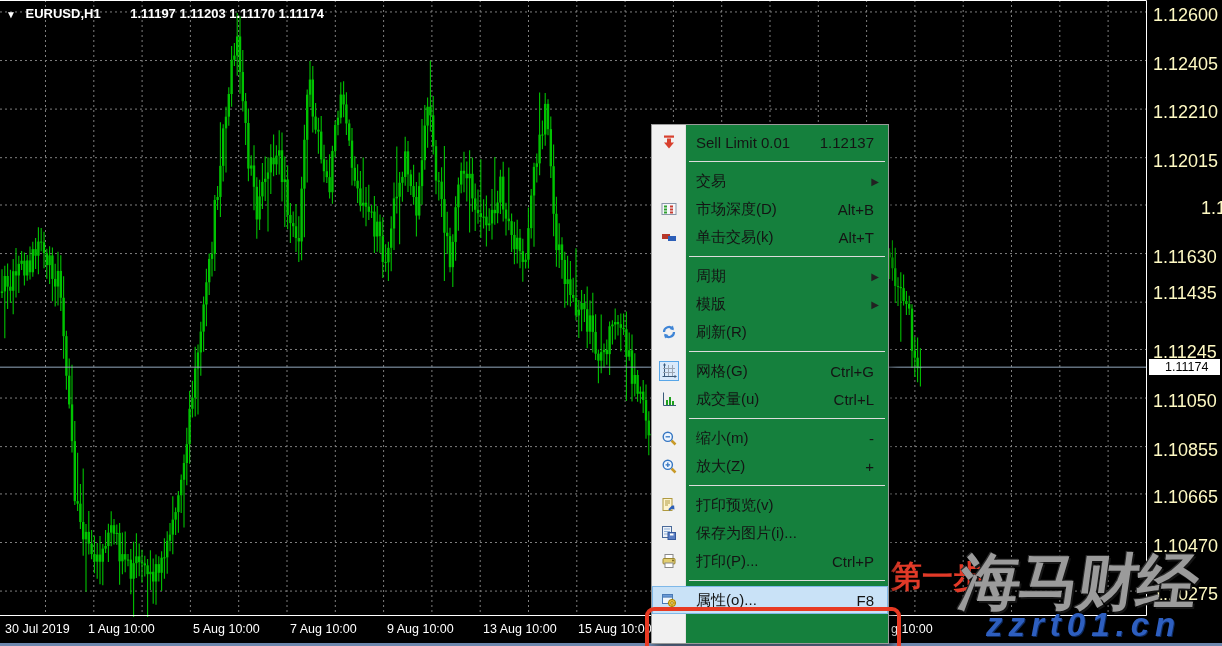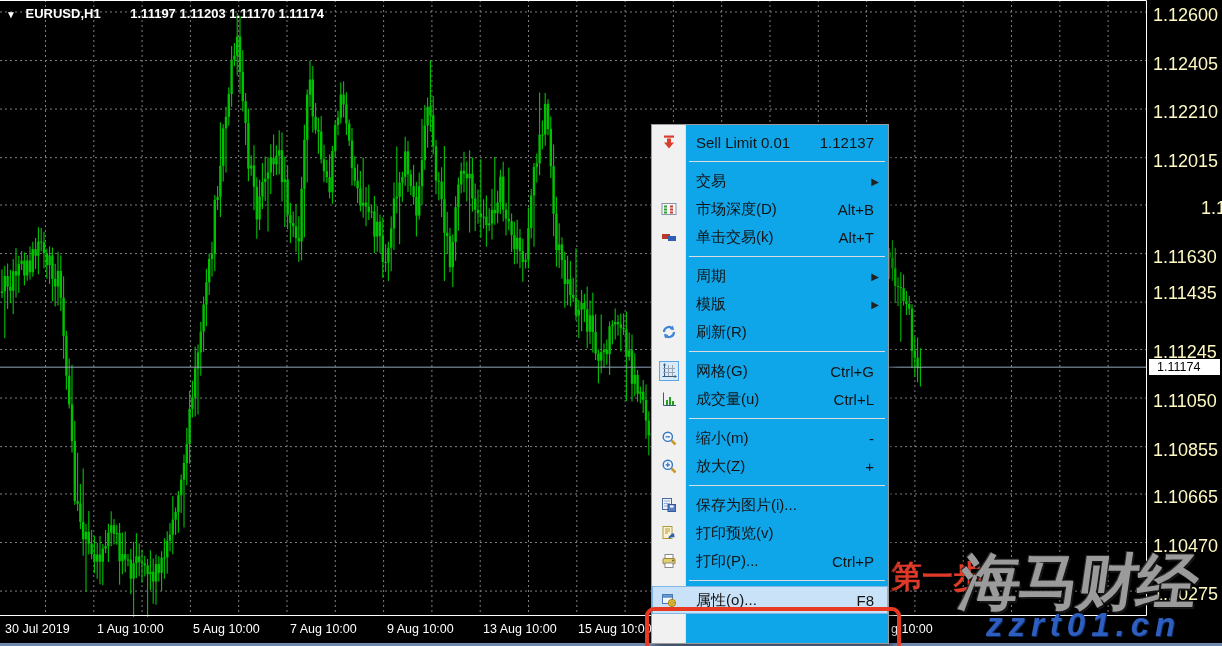--- a/index.html
+++ b/index.html
@@ -13,27 +13,27 @@
   .body{fill:#00c300;}
   .bidline{stroke:#94a9be;stroke-width:1;}
   .frame{stroke:#ffffff;stroke-width:1;fill:none;}
   #chart-title{position:absolute;left:6px;top:6px;color:#fff;font-size:13px;font-weight:bold;z-index:3;white-space:nowrap;}
   #chart-title .m{font-size:10px;margin-right:6px;}
   #chart-title .q{margin-left:26px;font-weight:bold;}
   
   #price-axis{position:absolute;left:1146px;top:0;width:76px;height:617px;z-index:2;}
   .pl{position:absolute;left:7px;color:#fef9c3;font-size:18px;white-space:nowrap;}
   .ptag{position:absolute;left:3px;right:2px;background:#fff;color:#000;font-size:12.5px;
-        padding:1px 0 1px 8px;z-index:3;}
+        padding:1px 0 1px 16px;z-index:3;}
   
   #time-axis{position:absolute;left:0;top:617px;width:1222px;height:26px;background:#000;z-index:2;}
   .tl{position:absolute;top:5px;color:#fff;font-size:12.5px;white-space:nowrap;}
   #bottom-edge{position:absolute;left:0;top:643px;width:1222px;height:3px;background:#6d87ad;z-index:2;}
   
-  #context-menu{position:absolute;left:651px;top:124px;width:238px;height:520px;background:#0ea5e9;
+  #context-menu{position:absolute;left:651px;top:124px;width:238px;height:520px;background:#15803d;
         border:1px solid #9a9a9a;box-shadow:4px 4px 8px rgba(0,0,0,.5);z-index:10;
         box-sizing:border-box;padding:3px 0;}
   #menu-gutter{position:absolute;left:0;top:0;bottom:0;width:33px;background:#f1f1f1;border-right:1px solid #e2e2e2;}
   .mi{position:relative;display:flex;align-items:center;height:28px;cursor:default;}
   .mi .ico{width:33px;flex:0 0 33px;display:flex;justify-content:center;align-items:center;}
   .mi .lbl{margin-left:11px;font-size:15px;color:#141414;white-space:nowrap;}
   .mi .sc{margin-left:auto;margin-right:14px;font-size:15px;color:#141414;}
   .mi .sub{margin-left:auto;margin-right:9px;font-size:10px;color:#222;}
   .sep{position:relative;height:11px;}
   .sep::after{content:"";position:absolute;left:37px;right:3px;top:5px;border-top:1px solid #dcdcdc;}
@@ -768,21 +768,21 @@
       <div class="pl" style="top: 342.471px;">1.11245</div>
       <div class="pl" style="top: 391.044px;">1.11050</div>
       <div class="pl" style="top: 439.616px;">1.10855</div>
       <div class="pl" style="top: 486.943px;">1.10665</div>
       <div class="pl" style="top: 535.515px; text-align: right;">1.10470</div>
       <div class="pl" style="top: 584.087px;">1.10275</div>
       <div class="ptag" style="top: 359.157px;">1.11174</div>
     </div>
   <div id="time-axis">
       <div class="tl" style="left: 5px;">30 Jul 2019</div>
-      <div class="tl" style="left: 97px; text-align: right;">1 Aug 10:00</div>
+      <div class="tl" style="left: 88px; text-align: right;">1 Aug 10:00</div>
       <div class="tl" style="left: 193px;">5 Aug 10:00</div>
       <div class="tl" style="left: 290px;">7 Aug 10:00</div>
       <div class="tl" style="left: 387px;">9 Aug 10:00</div>
       <div class="tl" style="left: 483px;">13 Aug 10:00</div>
       <div class="tl" style="left: 578px;">15 Aug 10:00</div>
       <div class="tl" style="left: 891px;">g 10:00</div>
     </div>
   <div id="bottom-edge"></div>
 </div>
 
@@ -908,38 +908,38 @@
         </svg>
     </span>
     <span class="lbl">放大(Z)</span>
     <span class="sc">+</span>
   </div>
   <div class="sep"></div>
 
   <div class="mi">
     <span class="ico">
       <svg width="16" height="16" viewBox="0 0 16 16">
+          <rect x="2" y="1.5" width="9" height="12" fill="#fdf4cf" stroke="#b09a40"></rect>
+          <path d="M4 4h5M4 6h5M4 8h3" stroke="#b09a40"></path>
+          <path d="M8 13l4-4" stroke="#2d5fb8" stroke-width="2"></path>
+          <polygon points="13,8 13.5,12.5 9.5,11.5" fill="#2d5fb8"></polygon>
+        </svg>
+    </span>
+    <span class="lbl">打印预览(v)</span>
+  </div>
+  <div class="mi">
+    <span class="ico">
+      <svg width="16" height="16" viewBox="0 0 16 16">
           <rect x="1.5" y="1.5" width="9" height="11" fill="#eef2f8" stroke="#4a6a9a"></rect>
           <path d="M3 4h6M3 6.5h6M3 9h4" stroke="#8fb0d8"></path>
           <rect x="7" y="7.5" width="7.5" height="7" fill="#5b7fc4" stroke="#35599c"></rect>
           <rect x="9" y="8.5" width="3.5" height="2" fill="#fff"></rect>
         </svg>
     </span>
     <span class="lbl">保存为图片(i)...</span>
-  </div>
-  <div class="mi">
-    <span class="ico">
-      <svg width="16" height="16" viewBox="0 0 16 16">
-          <rect x="2" y="1.5" width="9" height="12" fill="#fdf4cf" stroke="#b09a40"></rect>
-          <path d="M4 4h5M4 6h5M4 8h3" stroke="#b09a40"></path>
-          <path d="M8 13l4-4" stroke="#2d5fb8" stroke-width="2"></path>
-          <polygon points="13,8 13.5,12.5 9.5,11.5" fill="#2d5fb8"></polygon>
-        </svg>
-    </span>
-    <span class="lbl">打印预览(v)</span>
   </div>
   <div class="mi">
     <span class="ico">
       <svg width="16" height="16" viewBox="0 0 16 16">
           <rect x="4" y="1.5" width="8" height="4" fill="#fff" stroke="#8a8a8a"></rect>
           <rect x="2" y="5.5" width="12" height="5.5" rx="1" fill="#e3cf72" stroke="#9a8630"></rect>
           <rect x="4" y="10" width="8" height="4.5" fill="#fff" stroke="#8a8a8a"></rect>
           <circle cx="12" cy="7.5" r="0.9" fill="#6a5a18"></circle>
         </svg>
     </span>

